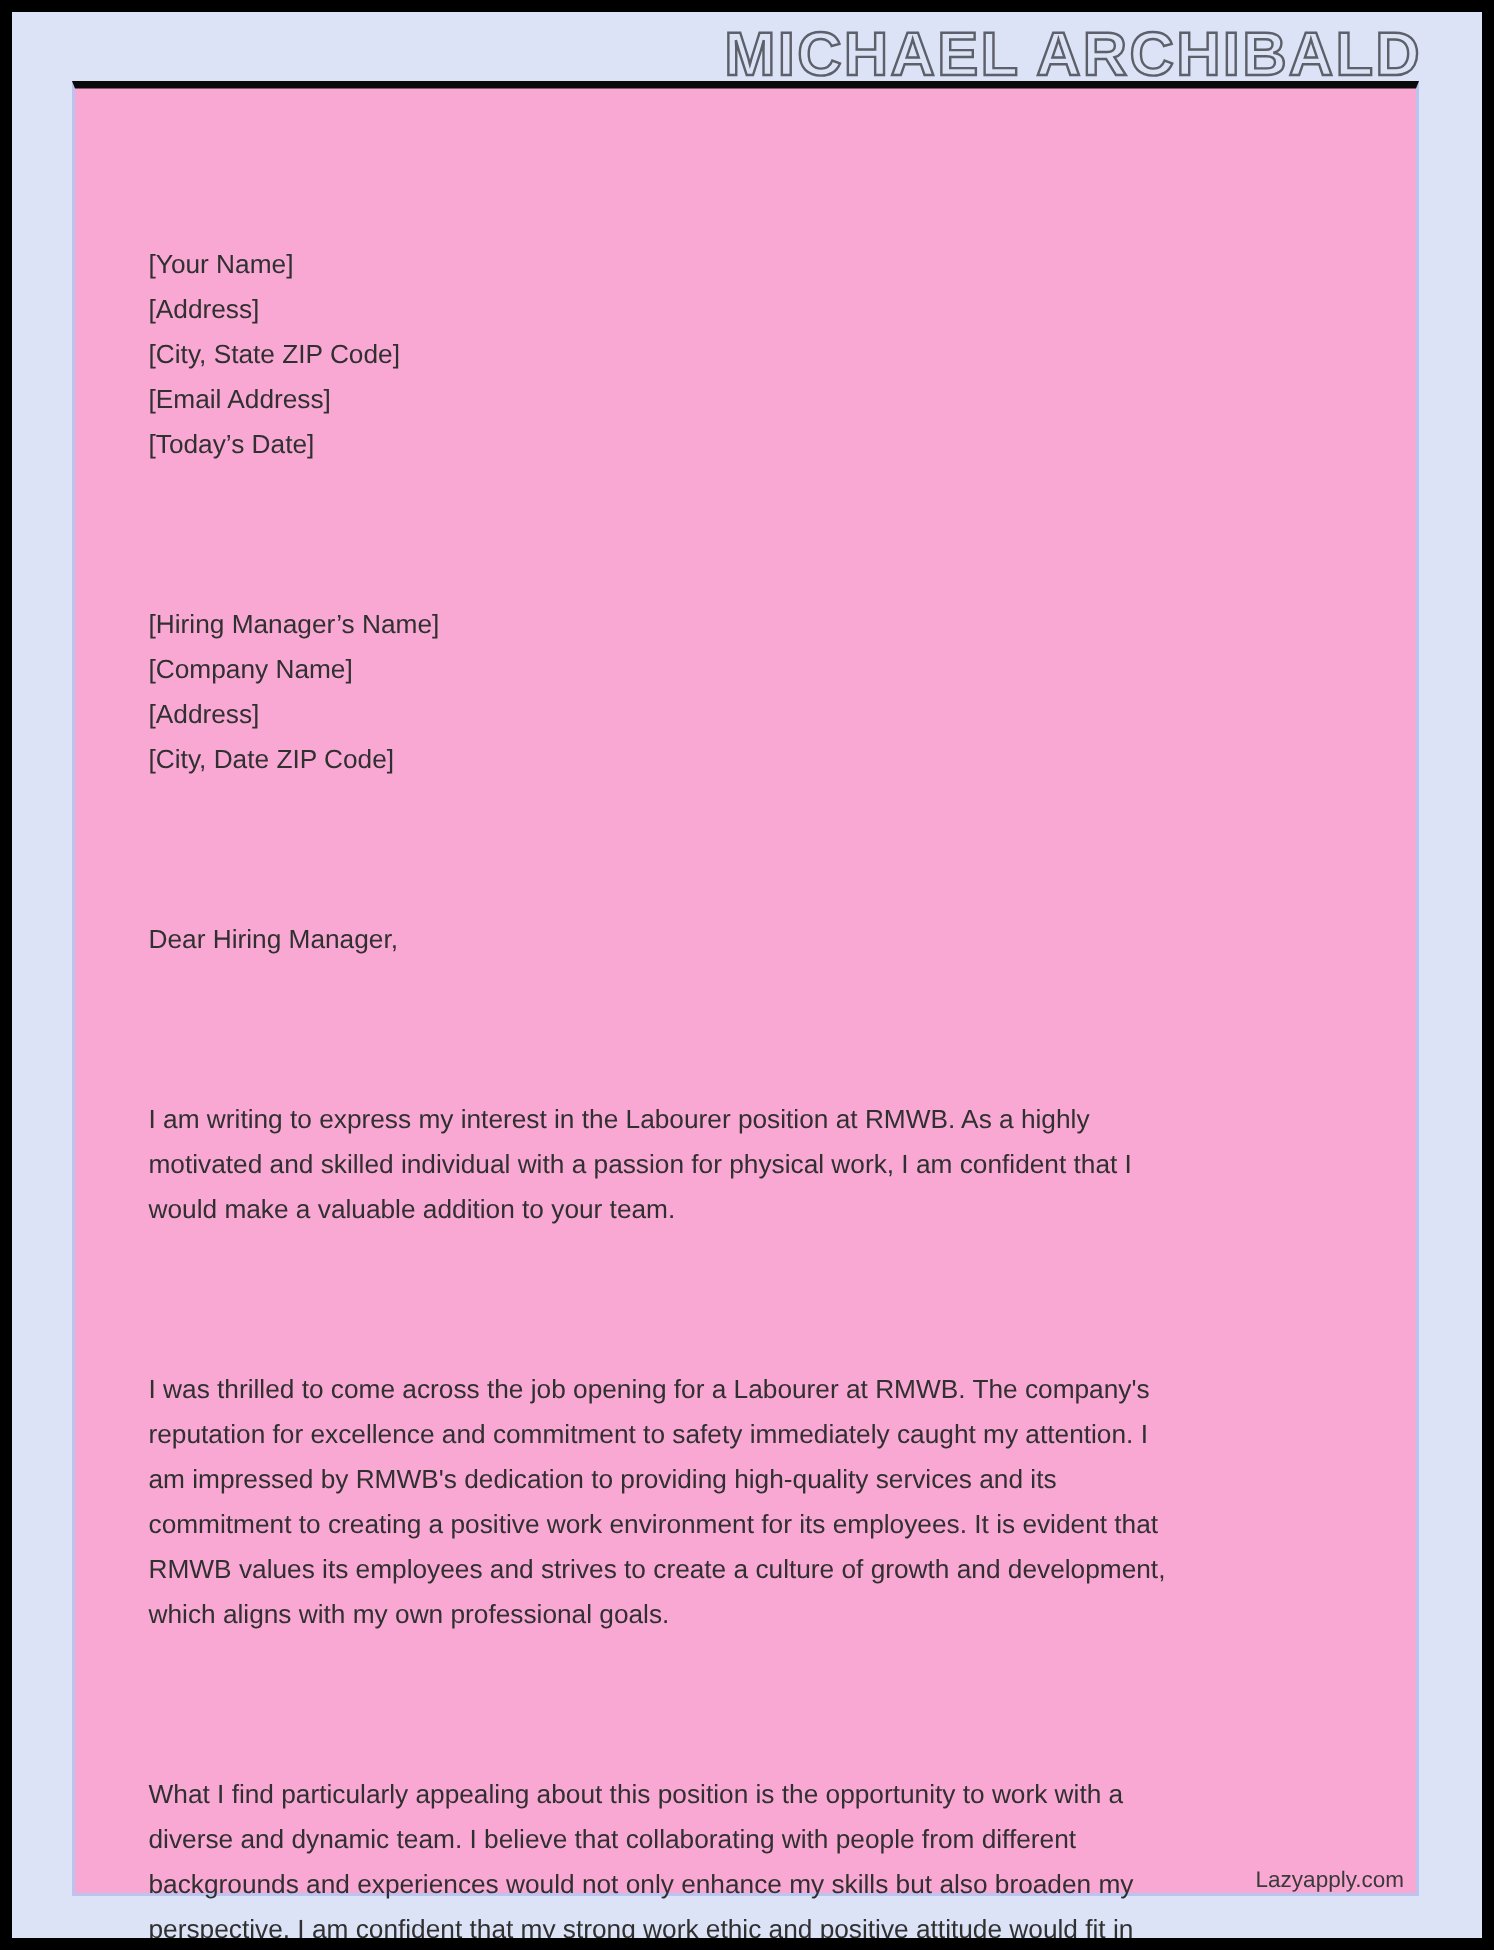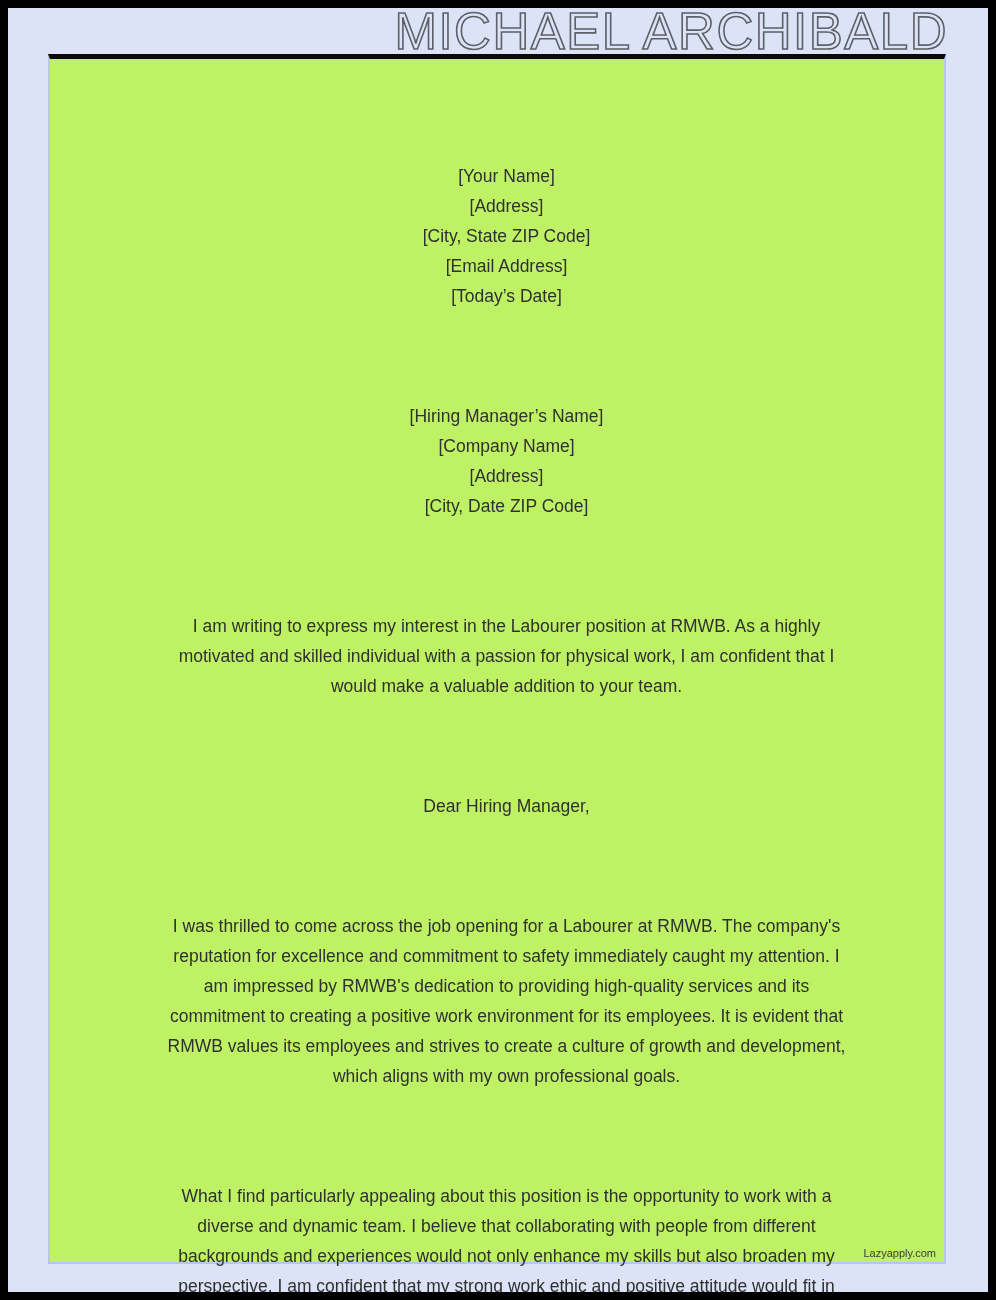--- a/index.html
+++ b/index.html
@@ -14,61 +14,60 @@
     position: relative;
   }
   .header {
     height: 46px;
     display: flex;
     align-items: flex-end;
     justify-content: flex-end;
     padding-right: 40px;
   }
   .header-name {
-    font-size: 51px;
-    font-weight: 400;
+    font-size: 41px;
+    font-weight: 700;
     letter-spacing: 1.5px;
     line-height: 1;
     color: transparent;
     -webkit-text-stroke: 1.6px #5d6068;
     text-shadow: none;
     transform: translateY(3px);
     white-space: nowrap;
   }
   
   @supports not (-webkit-text-stroke: 1px black) {
     .header-name { color: #5d6068; }
   }
   .page {
     box-sizing: border-box;
     margin-left: 40px;
     width: 898px;
     height: 1210px;
-    background: #bef264;
+    background: #f9a8d4;
     border-top: 5px solid #0a0a0a;
     border-left: 2px solid #b9c5ee;
     border-right: 2px solid #b9c5ee;
     border-bottom: 2px solid #b9c5ee;
     position: relative;
     overflow: visible;
-    text-align: center;
   }
   .page-content {
     padding: 42px 30px 0 49px;
     color: #303030;
     font-size: 17.5px;
     line-height: 30px;
     white-space: pre;
   }
   .block { margin: 0 0 30px 0; }
   .watermark {
     position: absolute;
     right: 8px;
     bottom: 1px;
-    font-size: 11px;
+    font-size: 15px;
     line-height: 15px;
     color: #3a3a3a;
     background: transparent;
     white-space: nowrap;
   }
 </style>
 </head>
 <body>
 
 <div class="header">
@@ -79,24 +78,24 @@
   <div class="page-content">
     <div class="block">[Your Name]
 [Address]
 [City, State ZIP Code]
 [Email Address]
 [Today’s Date]</div>
     <div class="block">[Hiring Manager’s Name]
 [Company Name]
 [Address]
 [City, Date ZIP Code]</div>
+    <div class="block">Dear Hiring Manager,</div>
     <div class="block">I am writing to express my interest in the Labourer position at RMWB. As a highly
 motivated and skilled individual with a passion for physical work, I am confident that I
 would make a valuable addition to your team.</div>
-    <div class="block">Dear Hiring Manager,</div>
     <div class="block">I was thrilled to come across the job opening for a Labourer at RMWB. The company's
 reputation for excellence and commitment to safety immediately caught my attention. I
 am impressed by RMWB's dedication to providing high-quality services and its
 commitment to creating a positive work environment for its employees. It is evident that
 RMWB values its employees and strives to create a culture of growth and development,
 which aligns with my own professional goals.</div>
     <div class="block">What I find particularly appealing about this position is the opportunity to work with a
 diverse and dynamic team. I believe that collaborating with people from different
 backgrounds and experiences would not only enhance my skills but also broaden my
 perspective. I am confident that my strong work ethic and positive attitude would fit in

